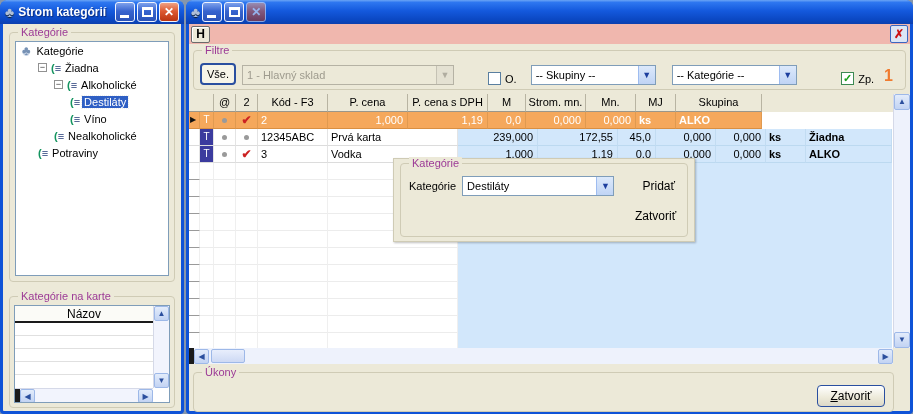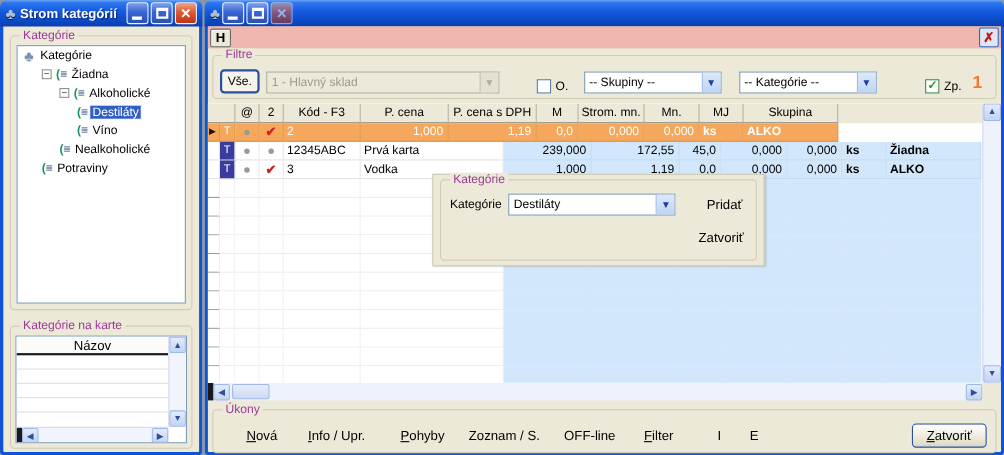--- a/index.html
+++ b/index.html
@@ -113,21 +113,21 @@
   
   #popup { position:absolute; left:204px; top:158px; width:302px; height:84px; background:#ece9d8;
     border:1px solid #cfcbb5; box-shadow:1px 1px 2px rgba(0,0,0,.25); z-index:5; padding:4px 6px; }
   #popup .group { height:100%; padding:12px 8px 4px 8px; }
   .popup-row { display:flex; align-items:center; font-size:11px; }
   .popup-row .flabel { margin-right:6px; }
   .flat-btn { font-size:12px; padding:1px 4px; }
   #popup-close { margin-left:222px; margin-top:12px; display:inline-block; }
 
   
-  #actions-group { margin:8px 4px 0 4px; height:40px; padding:12px 8px 4px 8px; display:flex; align-items:center; }
+  #actions-group { margin:8px 16px 0 4px; height:40px; padding:12px 8px 4px 8px; display:flex; align-items:center; }
   .action { font-size:12px; white-space:nowrap; }
   .xp-btn { margin-left:auto; width:68px; height:22px; background:linear-gradient(180deg,#ffffff,#ece9d8 60%,#dcd8c8);
     border:1px solid #2a4fa0; border-radius:4px; font-size:12px; text-align:center; line-height:20px; }
 </style>
 </head>
 <body>
 
 <div class="window" id="lw">
   <div class="titlebar">
     <span class="app-icon">♣</span>
@@ -507,25 +507,15 @@
           <span class="arrow">▼</span>
         </span>
         <span class="flat-btn">Pridať</span>
       </div>
       <span class="flat-btn" id="popup-close">Zatvoriť</span>
     </div>
   </div>
 
   <div class="group" id="actions-group">
     <span class="glabel">Úkony</span>
-    <span id="actions" style="display:flex; align-items:center;">
-        <span class="action" style="margin-left: 22px;"><u>N</u>ová</span>
-        <span class="action" style="margin-left: 28px;"><u>I</u>nfo / Upr.</span>
-        <span class="action" style="margin-left: 32px;"><u>P</u>ohyby</span>
-        <span class="action" style="margin-left: 22px;">Zoznam / S.</span>
-        <span class="action" style="margin-left: 22px;">OFF-line</span>
-        <span class="action" style="margin-left: 26px;"><u>F</u>ilter</span>
-        <span class="action" style="margin-left: 40px;">I</span>
-        <span class="action" style="margin-left: 26px;">E</span>
-      </span>
     <span class="xp-btn" id="close-btn"><u>Z</u>atvoriť</span>
   </div>
 </div>
 
 </body></html>

